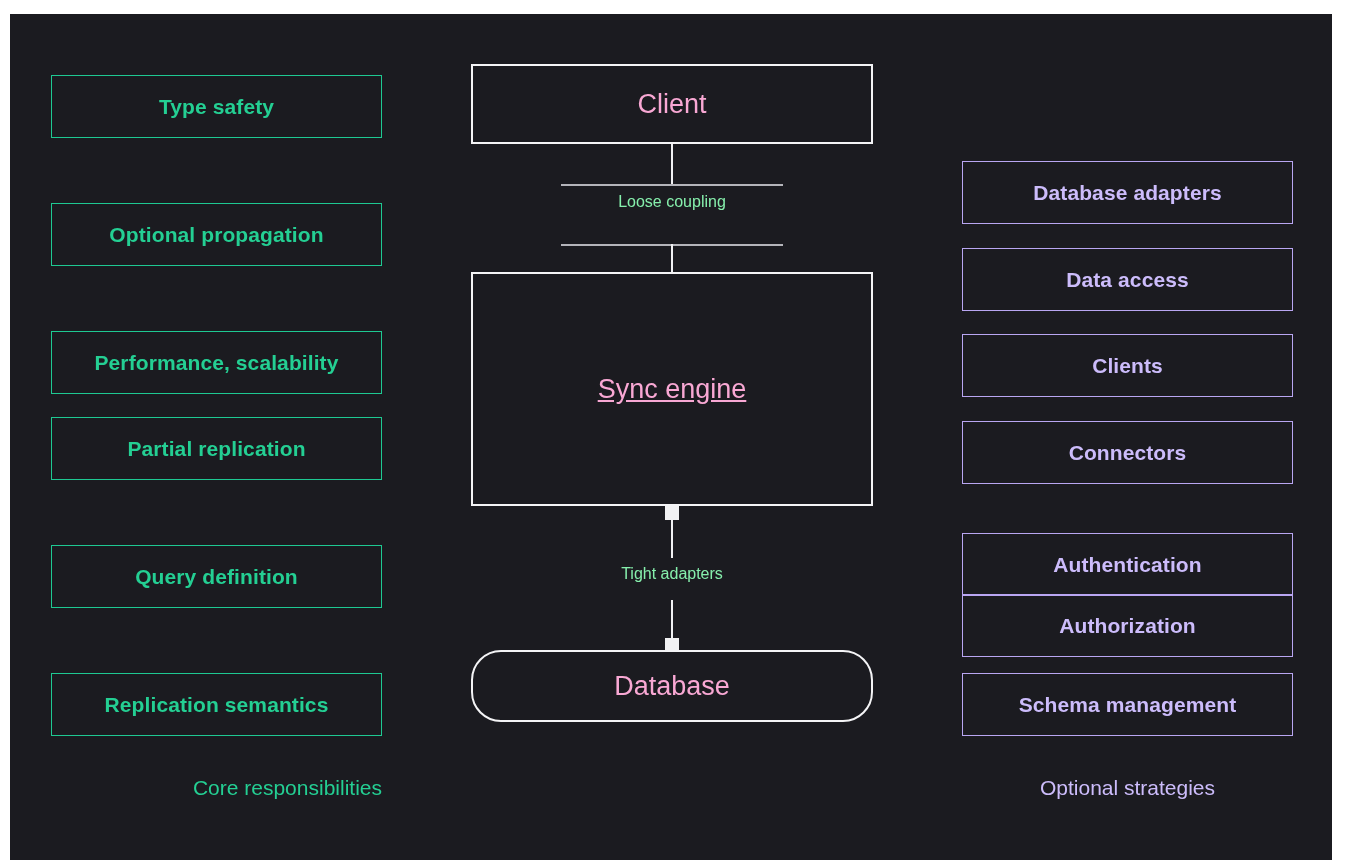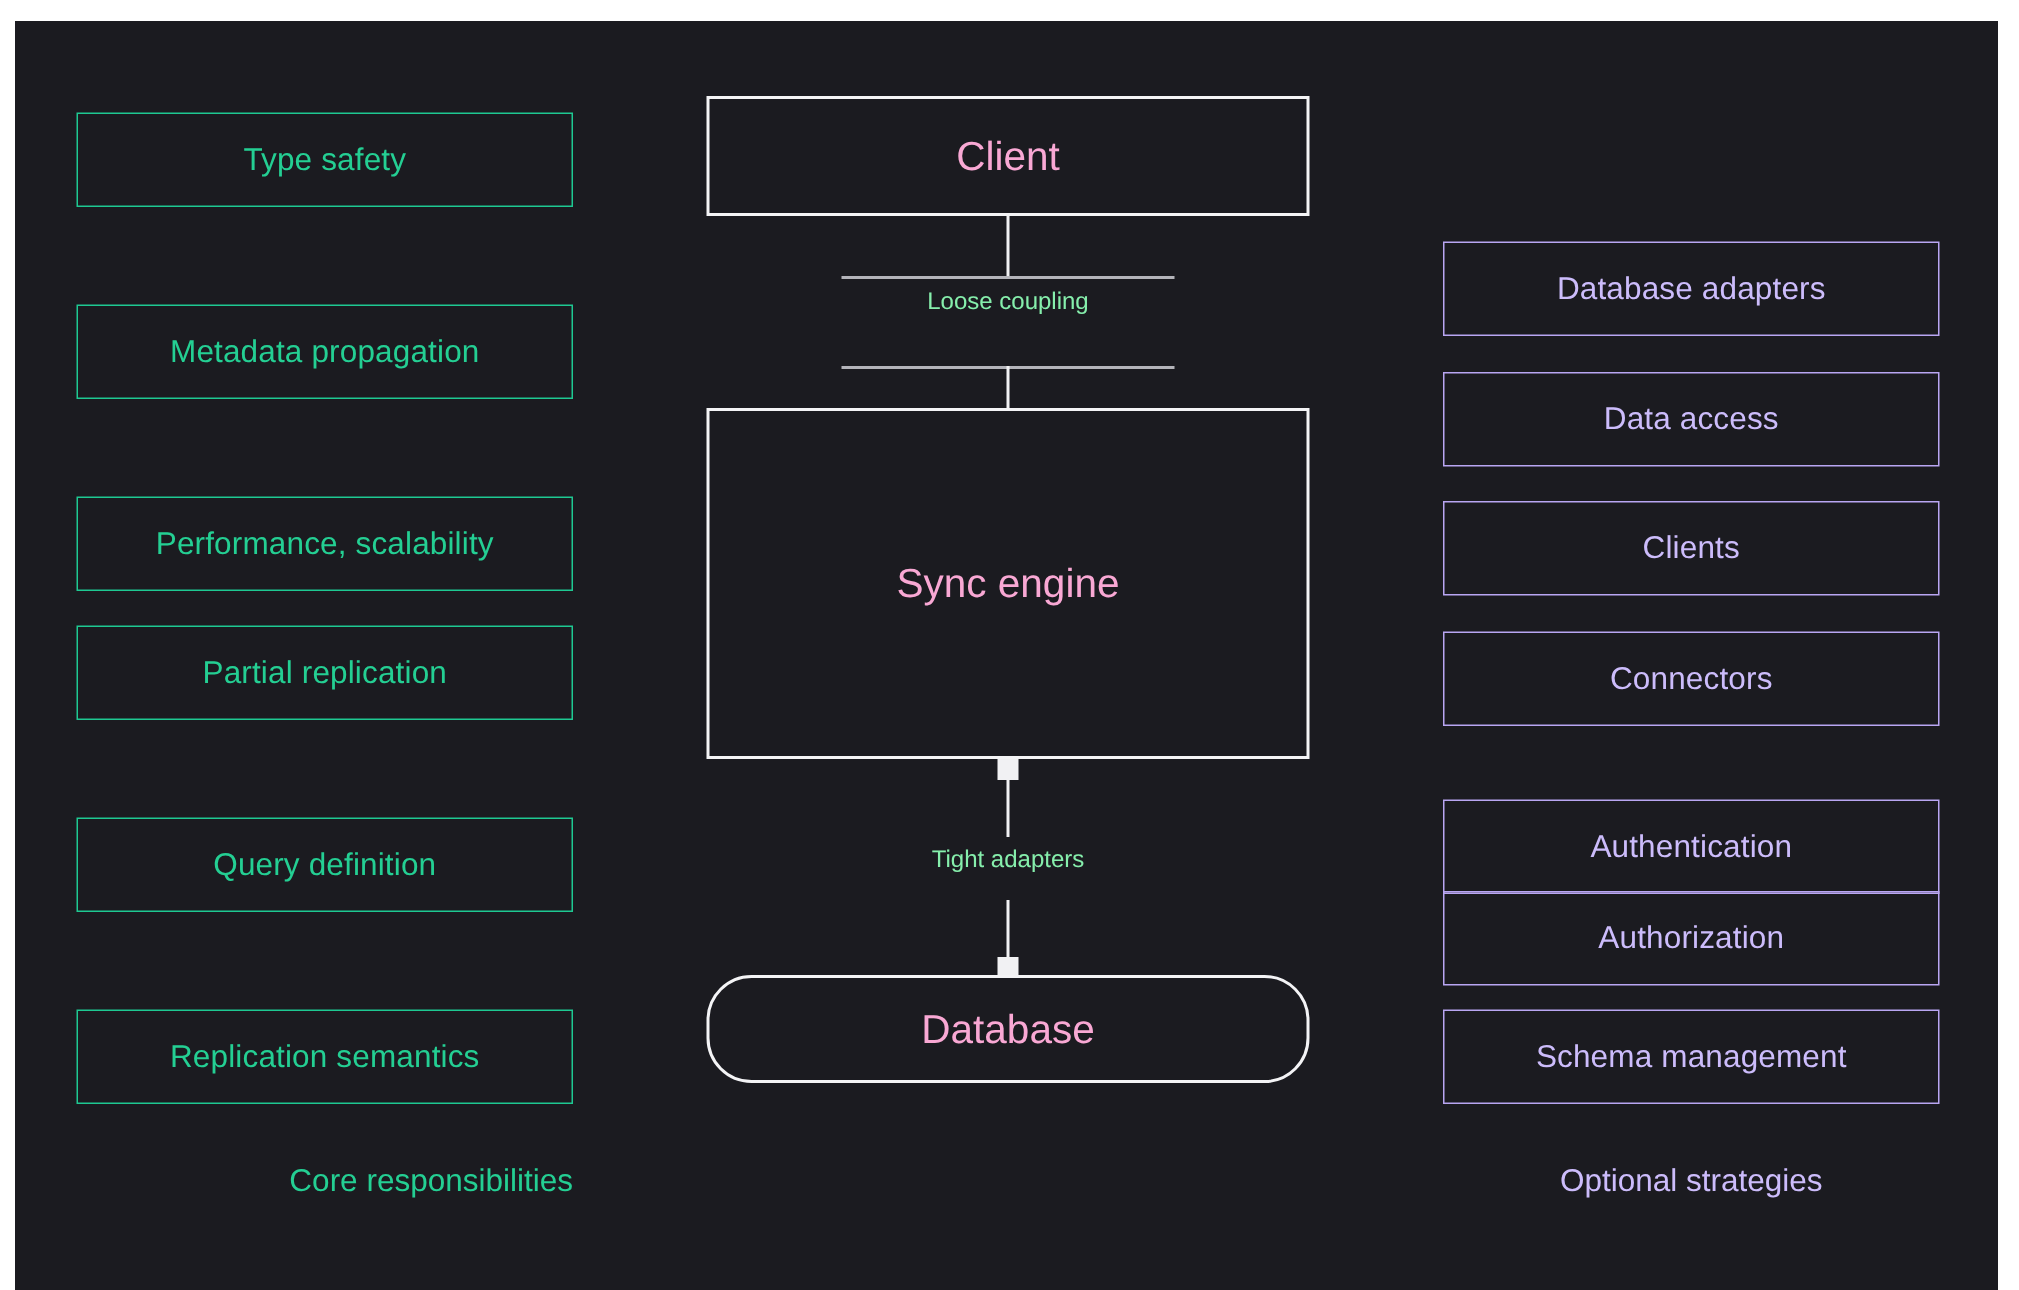--- a/index.html
+++ b/index.html
@@ -29,20 +29,21 @@
     box-sizing: border-box;
     display: flex;
     align-items: center;
     justify-content: center;
     border-width: 1.5px;
     border-style: solid;
     background: transparent;
     font-size: 21px;
     letter-spacing: 0.1px;
     white-space: nowrap;
+    font-weight: bold;
   }
 
   .pill.core {
     left: 41px;
     width: 331px;
     height: 63px;
     border-color: #1ec992;
     color: #24cf93;
   }
 
@@ -83,20 +84,21 @@
     width: 402px;
     height: 80px;
     font-size: 27px;
   }
   #node-sync {
     left: 461px;
     top: 258px;
     width: 402px;
     height: 234px;
     font-size: 27px;
+    text-decoration: underline;
   }
   #node-database {
     left: 461px;
     top: 636px;
     width: 402px;
     height: 72px;
     font-size: 27px;
     border-radius: 30px;
   }
 
@@ -142,21 +144,21 @@
 </head>
 <body>
 
 <div id="canvas">
 
   <div class="pill core" style="top:61px">
     <span>Type safety</span>
   </div>
 
   <div class="pill core" style="top:189px">
-    <span>Metadata propagation</span>
+    <span>Optional propagation</span>
   </div>
 
   <div class="pill core" style="top:317px">
     <span>Performance, scalability</span>
   </div>
 
   <div class="pill core" style="top:403px">
     <span>Partial replication</span>
   </div>
 

